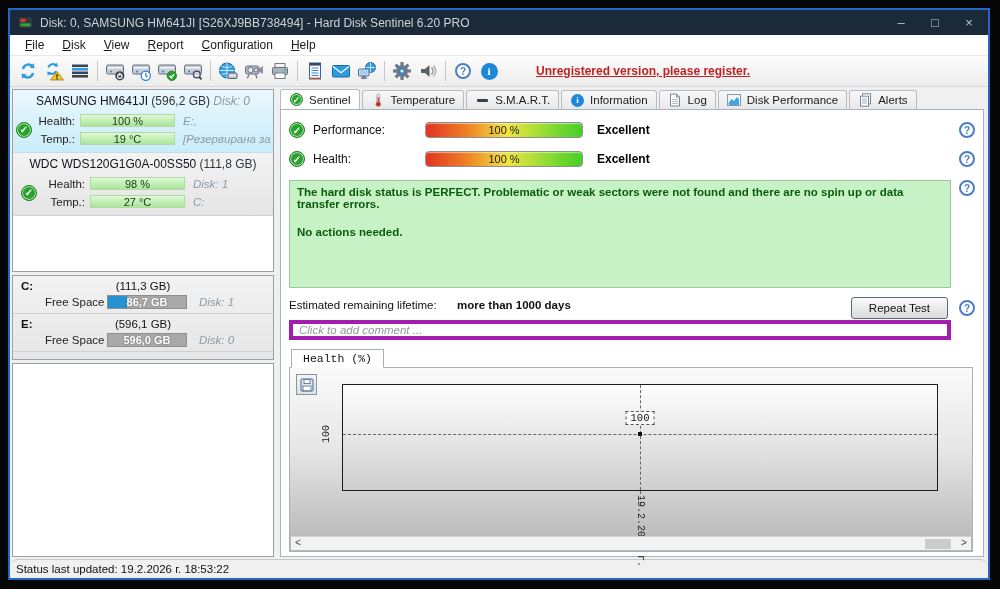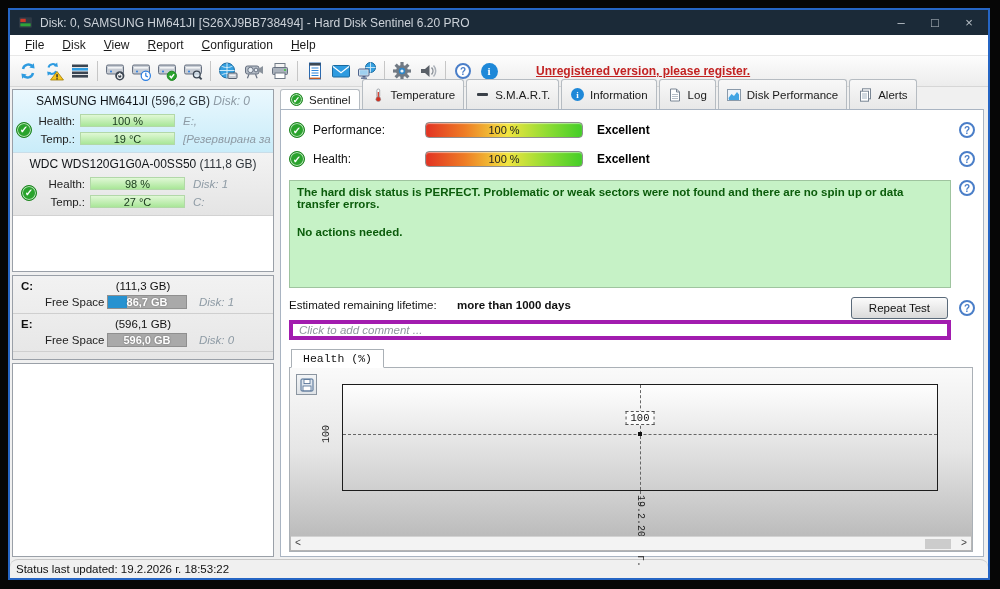--- a/index.html
+++ b/index.html
@@ -56,21 +56,21 @@
   .part-row { display:flex; align-items:center; font-size:11.5px; margin:2px 0 1px; }
   .part-row .plabel { margin-left:32px; width:62px; color:#222; }
   .part-row .fbar { position:relative; width:80px; height:14px; background:#a9a9a9; border:1px solid #8f8f8f; overflow:hidden; }
   .part-row .fbar .used { position:absolute; left:0; top:0; bottom:0; background:#2792d0; }
   .part-row .fbar .ftext { position:absolute; inset:0; display:flex; align-items:center; justify-content:center; color:#fff; font-weight:bold; font-size:11px; text-shadow:0 0 2px #00000066; }
   .part-row .rt { margin-left:12px; color:#8d9aa4; font-style:italic; }
 
   
   .content { flex:1; display:flex; flex-direction:column; min-width:0; padding:0 2px 0 6px; }
   .tabbar { display:flex; align-items:flex-end; height:20px; flex:0 0 auto; }
-  .tab { display:flex; align-items:center; height:30px; padding:0 8px; margin-right:2px; border:1px solid #b6bcc2; border-bottom:none; border-radius:3px 3px 0 0; background:linear-gradient(#f8f8f8,#e8e8e8); font-size:11.5px; color:#1a1a1a; white-space:nowrap; }
+  .tab { display:flex; align-items:center; height:19px; padding:0 8px; margin-right:2px; border:1px solid #b6bcc2; border-bottom:none; border-radius:3px 3px 0 0; background:linear-gradient(#f8f8f8,#e8e8e8); font-size:11.5px; color:#1a1a1a; white-space:nowrap; }
   .tab.active { height:20px; background:#fff; }
   .tabico { width:15px; height:15px; display:flex; align-items:center; justify-content:center; margin-right:5px; }
   .panel { flex:1; border:1px solid #a9b4c2; background:#fff; padding:6px 8px 4px; display:flex; flex-direction:column; min-height:0; }
 
   .meter-row { display:flex; align-items:center; height:22px; margin:3px 0 4px; }
   .meter-row .mlabel { width:112px; font-size:12px; color:#111; margin-left:8px; }
   .meter { width:158px; height:16px; border:1px solid #8f8f8f; border-radius:4px; background:linear-gradient(90deg,#e23323 0%,#ee7d25 25%,#f2e440 52%,#8edc33 78%,#44ce28 100%); display:flex; align-items:center; justify-content:center; font-size:11px; color:#222; box-shadow:inset 0 1px 1px #ffffff80; }
   .rating { margin-left:14px; font-weight:bold; font-size:12px; color:#000; }
   .meter-row .qicon, .green-row .qicon { margin-left:auto; }
 

